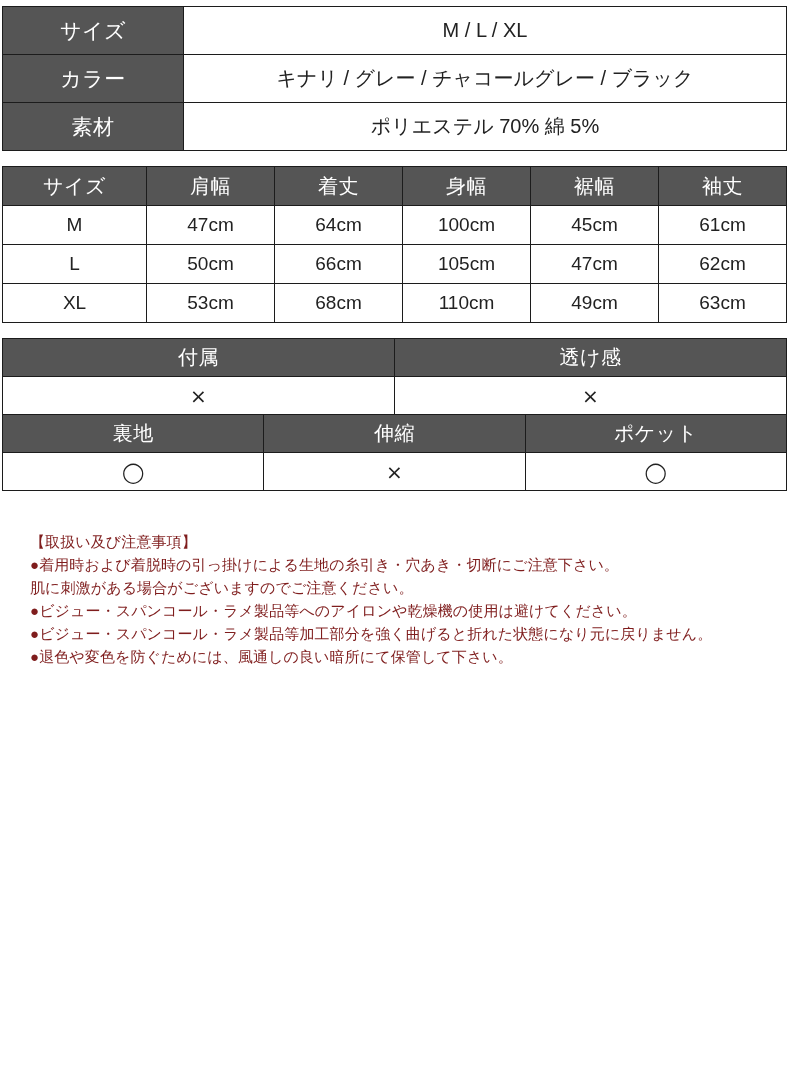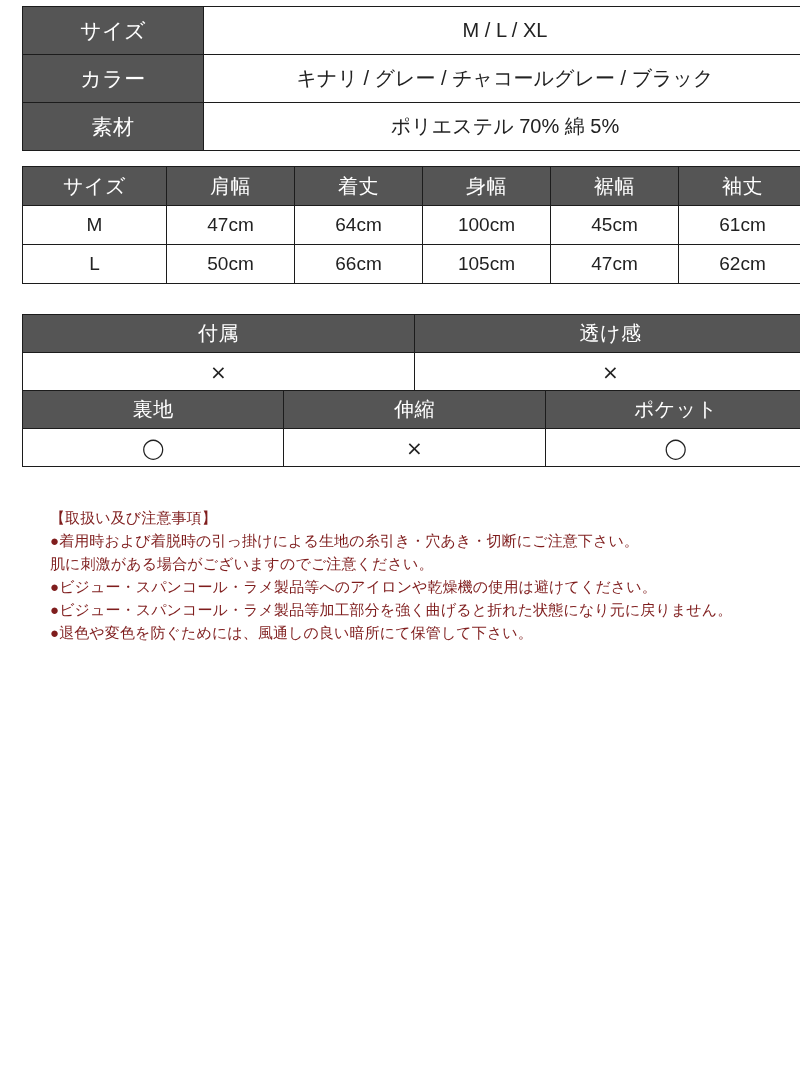--- a/index.html
+++ b/index.html
@@ -13,21 +13,21 @@
     font-family: "Liberation Sans", "DejaVu Sans", sans-serif;
     color: #1a1a1a;
     -webkit-font-smoothing: antialiased;
   }
 
   .page {
     position: relative;
     width: 800px;
     height: 851px;
     box-sizing: border-box;
-    padding: 6px 5px 0 22px;
+    padding: 6px 5px 0 2px;
   }
 
   
   .spec-table {
     width: 785px;
     border-collapse: collapse;
     table-layout: fixed;
     background: #ffffff;
   }
   .spec-table td,
@@ -58,21 +58,21 @@
   #table-basic-spec .val-cell { font-size: 20px; }
 
   
   #table-measurements { margin-top: 15px; }
   #table-measurements tr { height: 39px; }
   #table-measurements .m-col-size { width: 143px; }
   #table-measurements .hdr-cell { font-size: 20px; }
   #table-measurements .val-cell { font-size: 19px; }
 
   
-  #table-features { margin-top: 30px; }
+  #table-features { margin-top: 15px; }
   #table-features tr { height: 38px; }
   #table-features .hdr-cell { font-size: 20px; }
   #table-features .val-cell { font-size: 20px; }
 
   .mark {
     font-family: "DejaVu Sans", sans-serif;
     font-size: 21px;
     line-height: 1;
     color: #222222;
   }
@@ -133,20 +133,28 @@
         <td class="val-cell">61cm</td>
       </tr>
       <tr>
         <td class="val-cell">L</td>
         <td class="val-cell">50cm</td>
         <td class="val-cell">66cm</td>
         <td class="val-cell">105cm</td>
         <td class="val-cell">47cm</td>
         <td class="val-cell">62cm</td>
       </tr>
+      <tr>
+        <td class="val-cell">XL</td>
+        <td class="val-cell">53cm</td>
+        <td class="val-cell">68cm</td>
+        <td class="val-cell">110cm</td>
+        <td class="val-cell">49cm</td>
+        <td class="val-cell">63cm</td>
+      </tr>
     </tbody>
   </table>
 
   <table class="spec-table" id="table-features">
     <tbody>
       <tr>
         <td class="hdr-cell" colspan="3">付属</td>
         <td class="hdr-cell" colspan="3">透け感</td>
       </tr>
       <tr>

